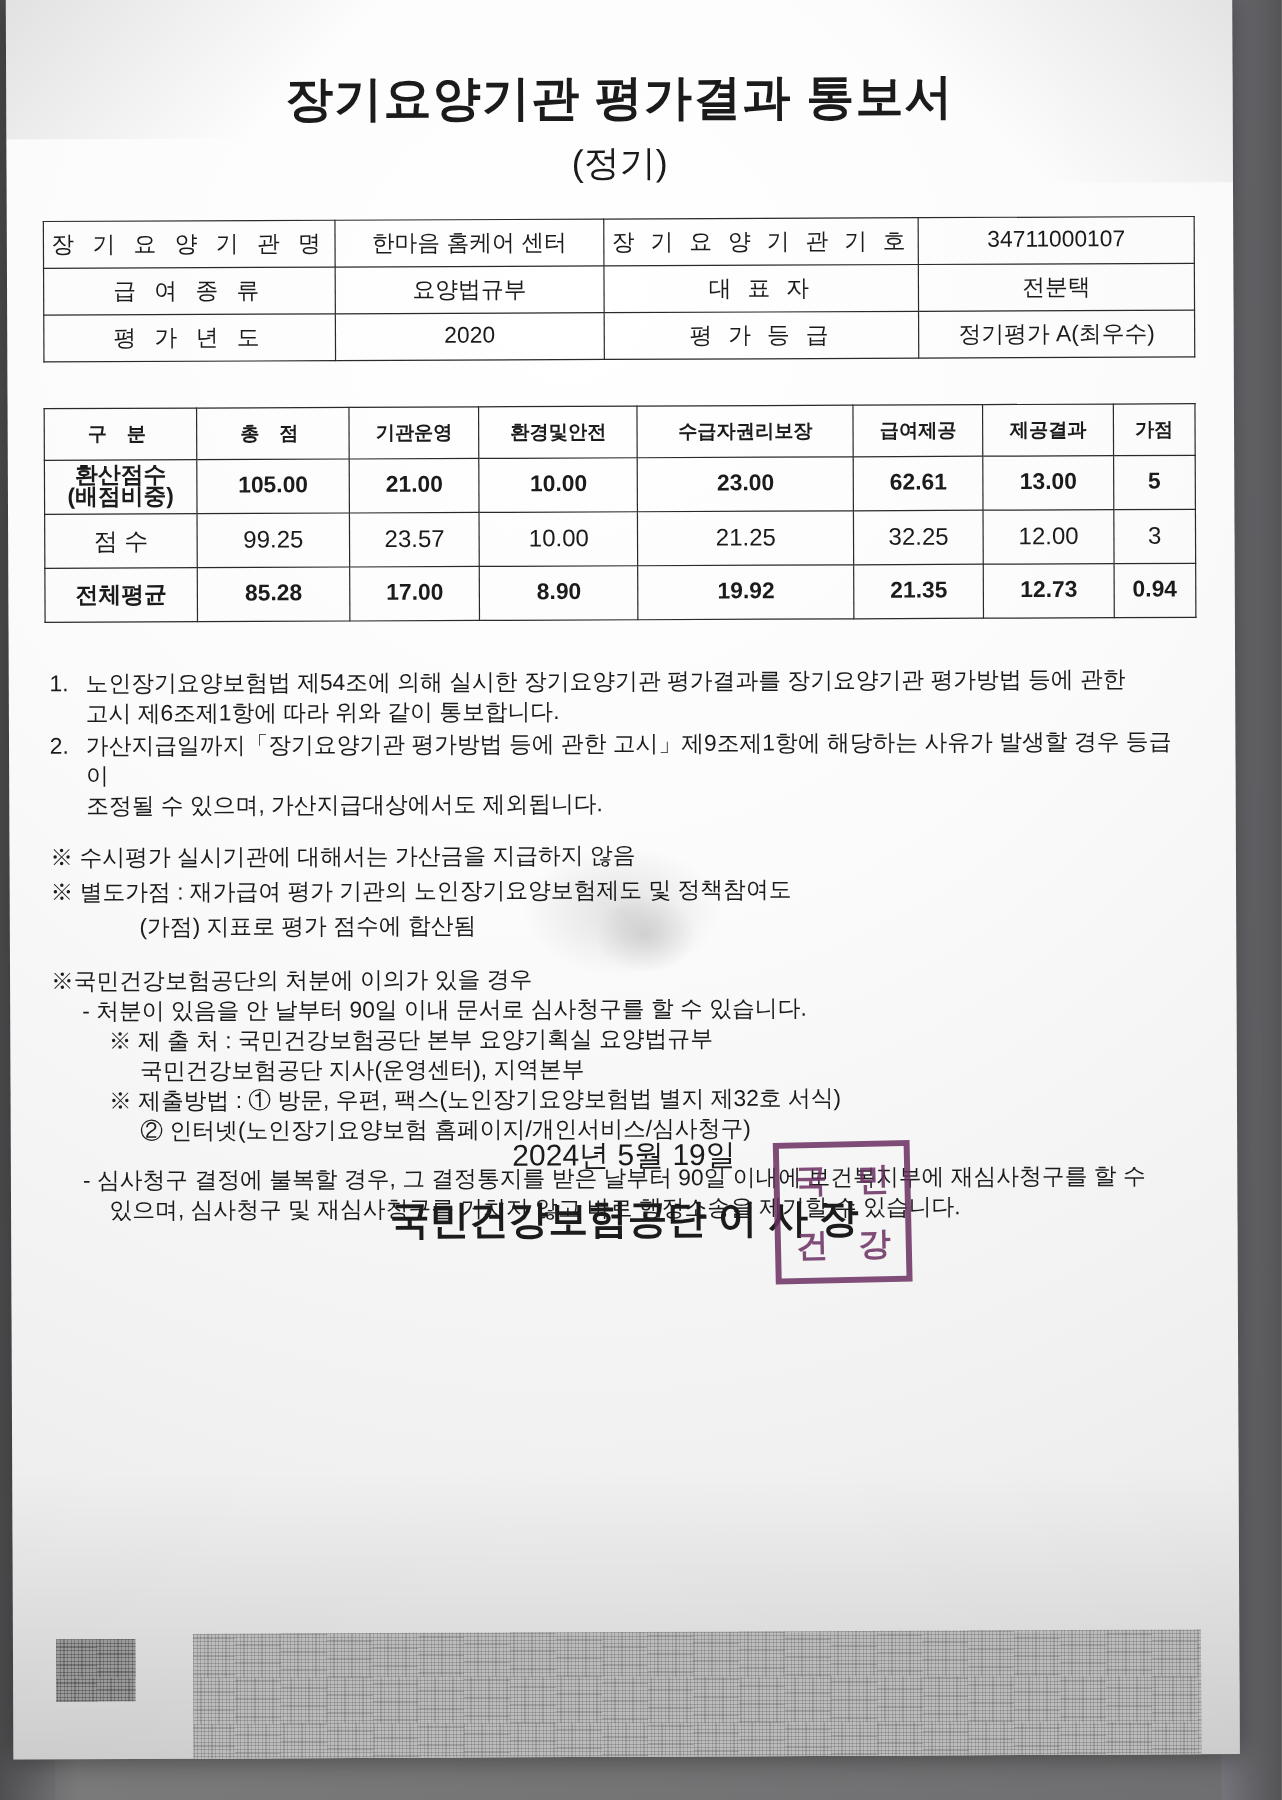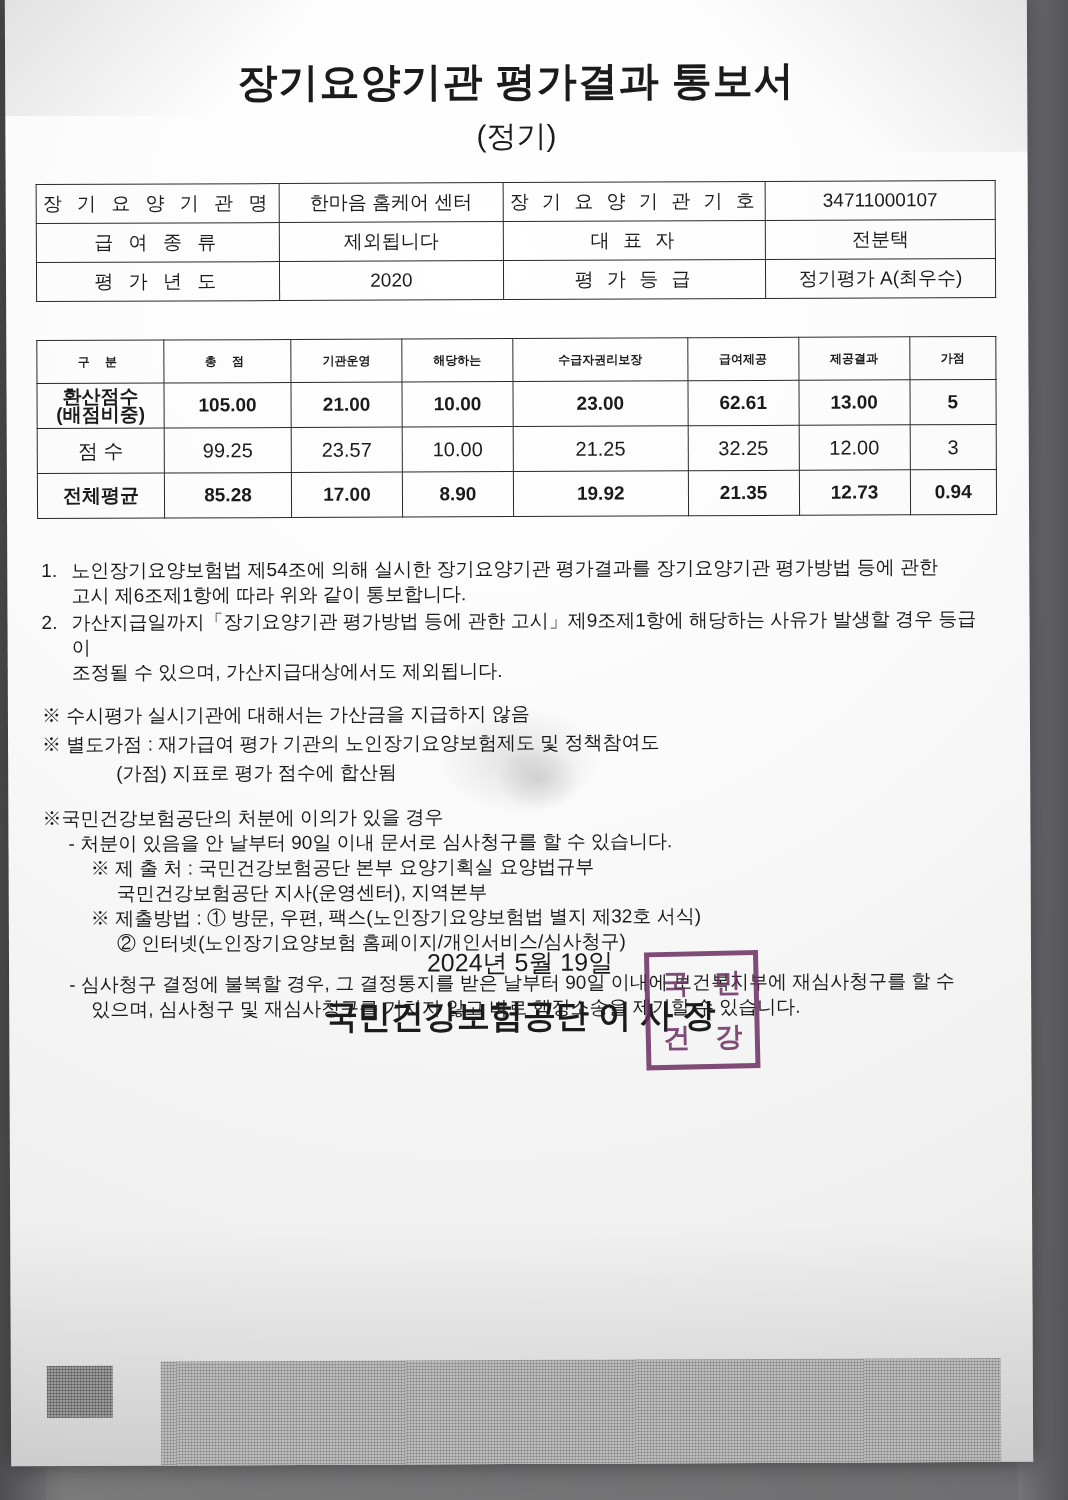--- a/index.html
+++ b/index.html
@@ -136,21 +136,21 @@
     left: 30px; top: 344px; width: 960px;
   }
   .t-score th, .t-score td {
     border: 1.4px solid #2a2a2a;
     text-align: center;
     padding: 0 4px;
     font-weight: bold;
   }
   .t-score th {
     height: 42px;
-    font-size: 12px;
+    font-size: 16px;
     font-weight: bold;
   }
   .t-score td { height: 44px; font-size: 19px; }
   .t-score tr.bold td { font-weight: normal; font-size: 20px; }
   .th-gubun { width: 118px; letter-spacing: 6px; }
   .th-total { width: 118px; letter-spacing: 6px; }
   .two-line { font-size: 16px; line-height: 18px; }
 
   
   .notes {
@@ -226,40 +226,40 @@
       <table class="t-info">
         <tbody>
           <tr>
             <td class="lbl">장 기 요 양 기 관 명</td>
             <td class="val-a">한마음 홈케어 센터</td>
             <td class="lbl2">장 기 요 양 기 관 기 호</td>
             <td class="val-b">34711000107</td>
           </tr>
           <tr>
             <td class="lbl">급    여    종    류</td>
-            <td class="val-a">제외됩니다</td>
+            <td class="val-a">요양법규부</td>
             <td class="lbl2">대          표          자</td>
             <td class="val-b">전분택</td>
           </tr>
           <tr>
             <td class="lbl">평    가    년    도</td>
             <td class="val-a">2020</td>
             <td class="lbl2">평    가    등    급</td>
             <td class="val-b">정기평가 A(최우수)</td>
           </tr>
         </tbody>
       </table>
 
       <table class="t-score">
         <thead>
           <tr>
             <th class="th-gubun">구   분</th>
             <th class="th-total">총    점</th>
             <th>기관운영</th>
-            <th>해당하는</th>
+            <th>환경및안전</th>
             <th>수급자권리보장</th>
             <th>급여제공</th>
             <th>제공결과</th>
             <th>가점</th>
           </tr>
         </thead>
         <tbody>
           <tr>
             <td class="two-line">
               <span>환산점수</span><br>

